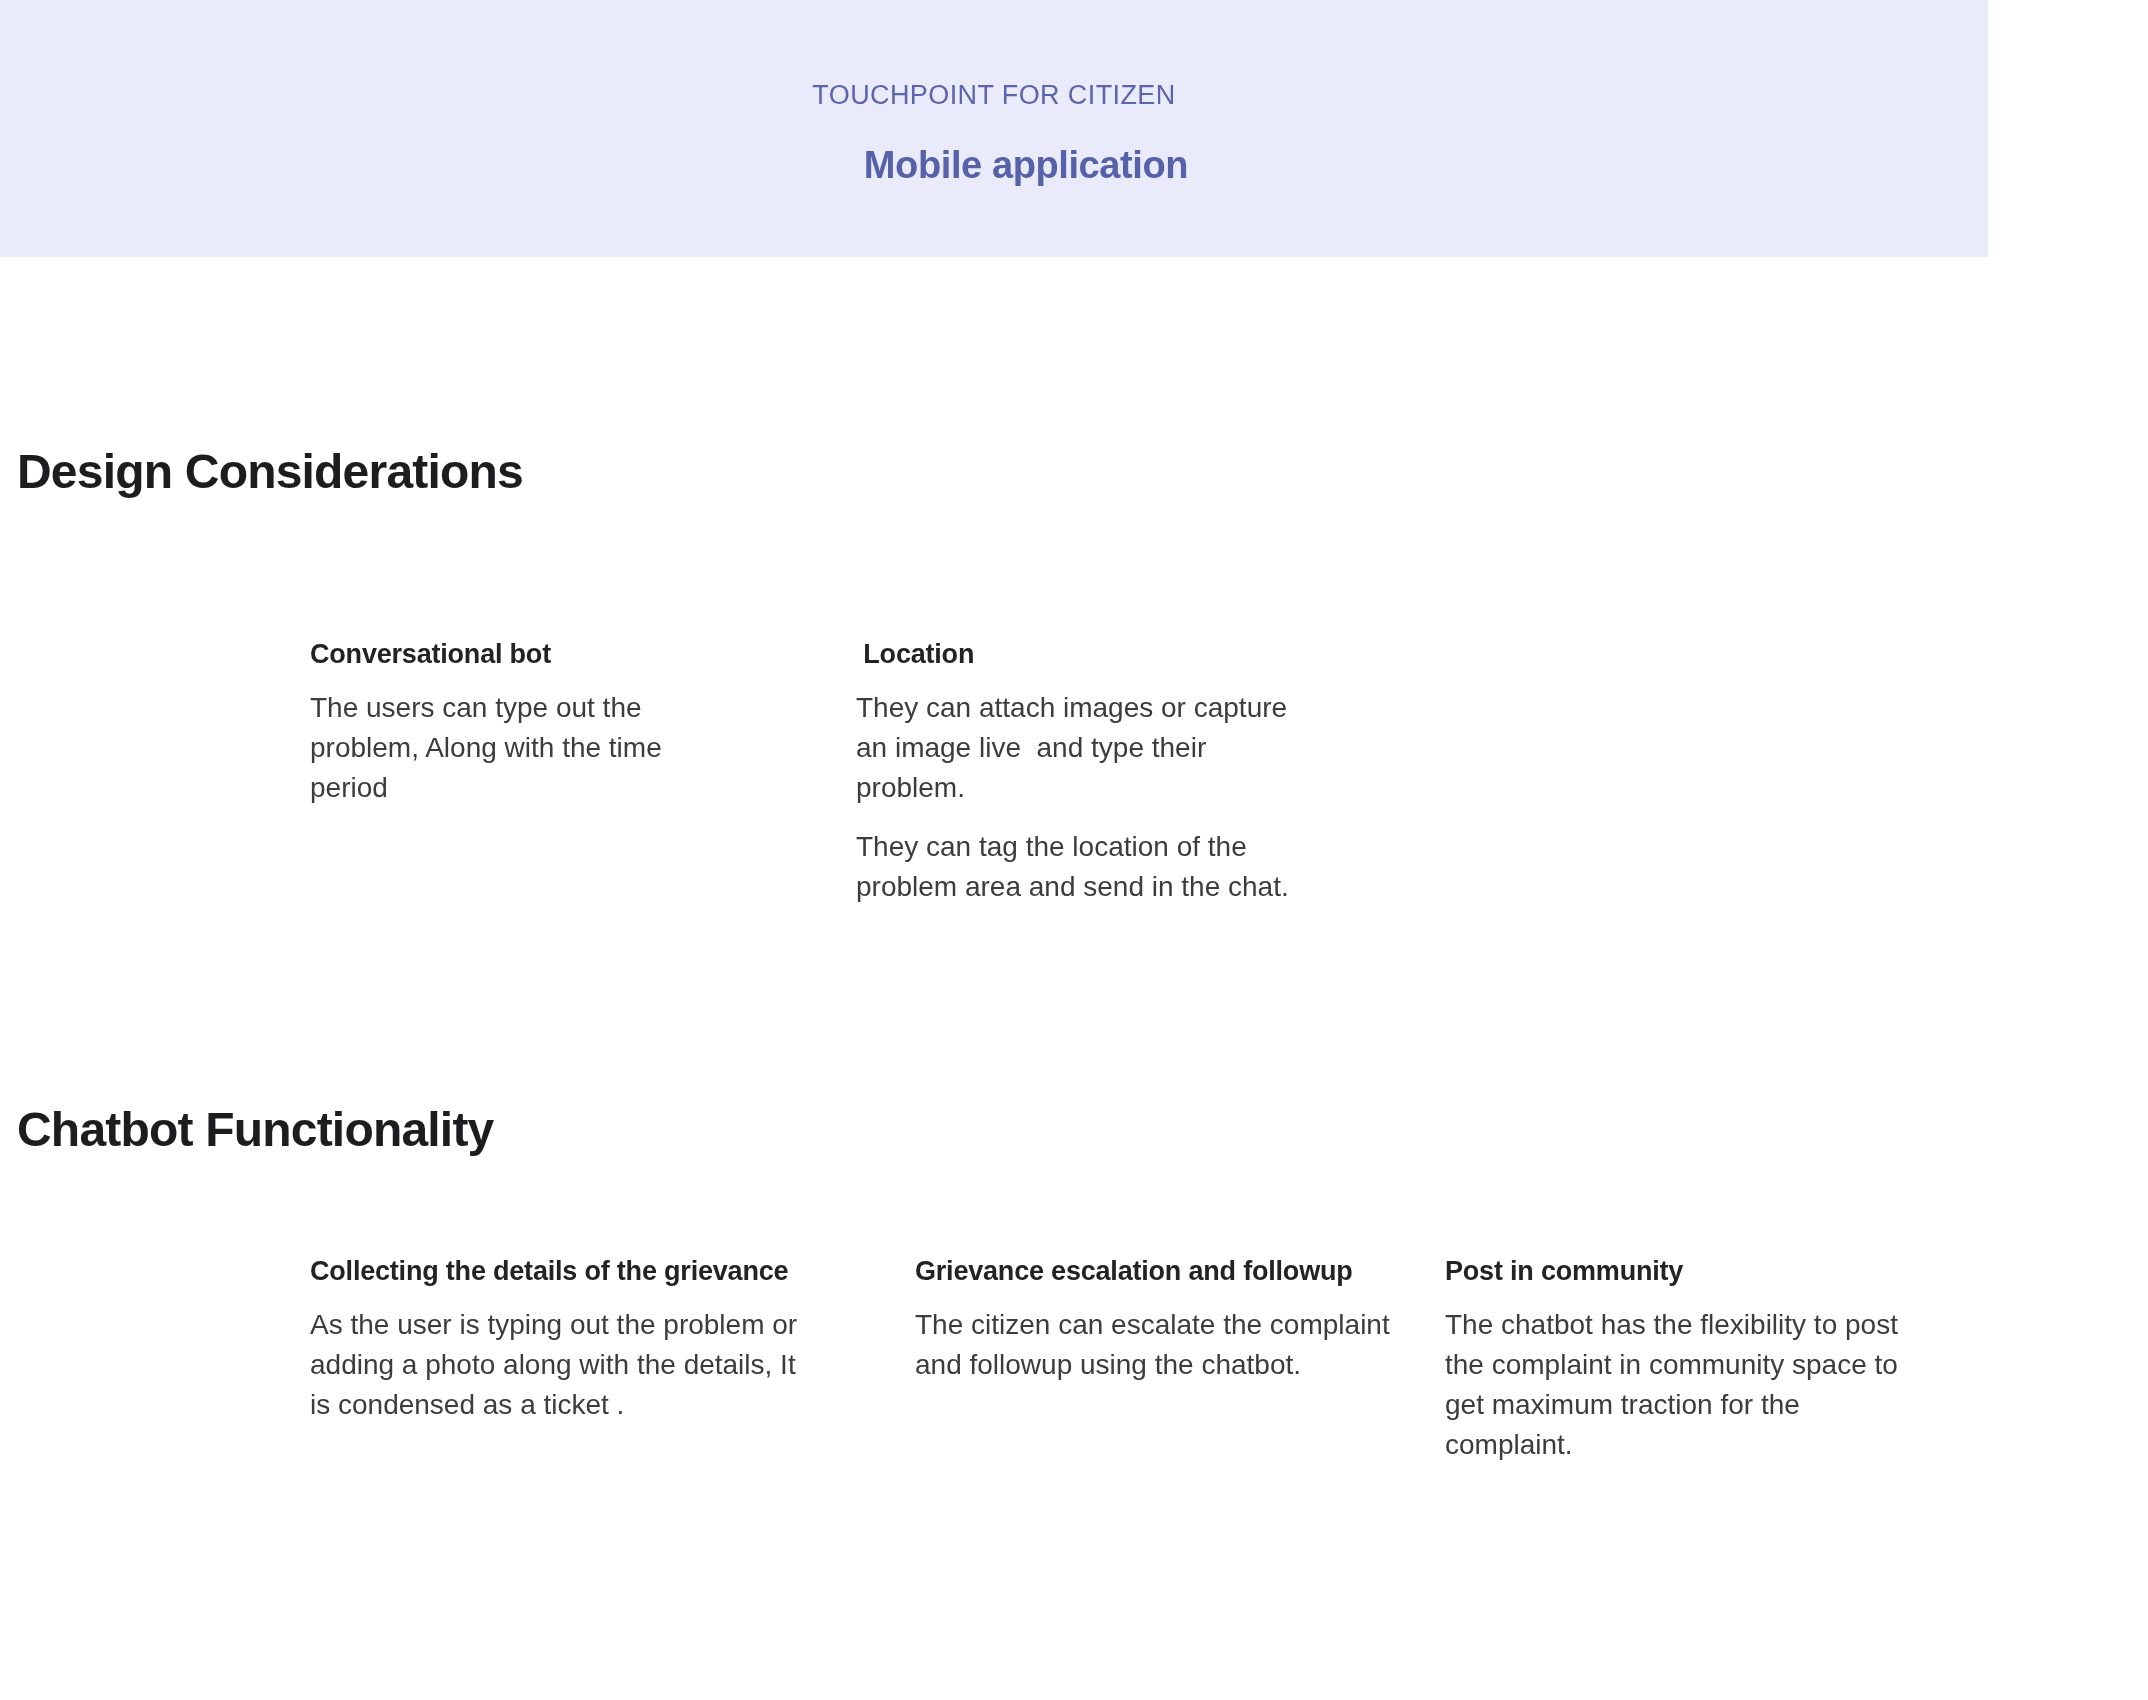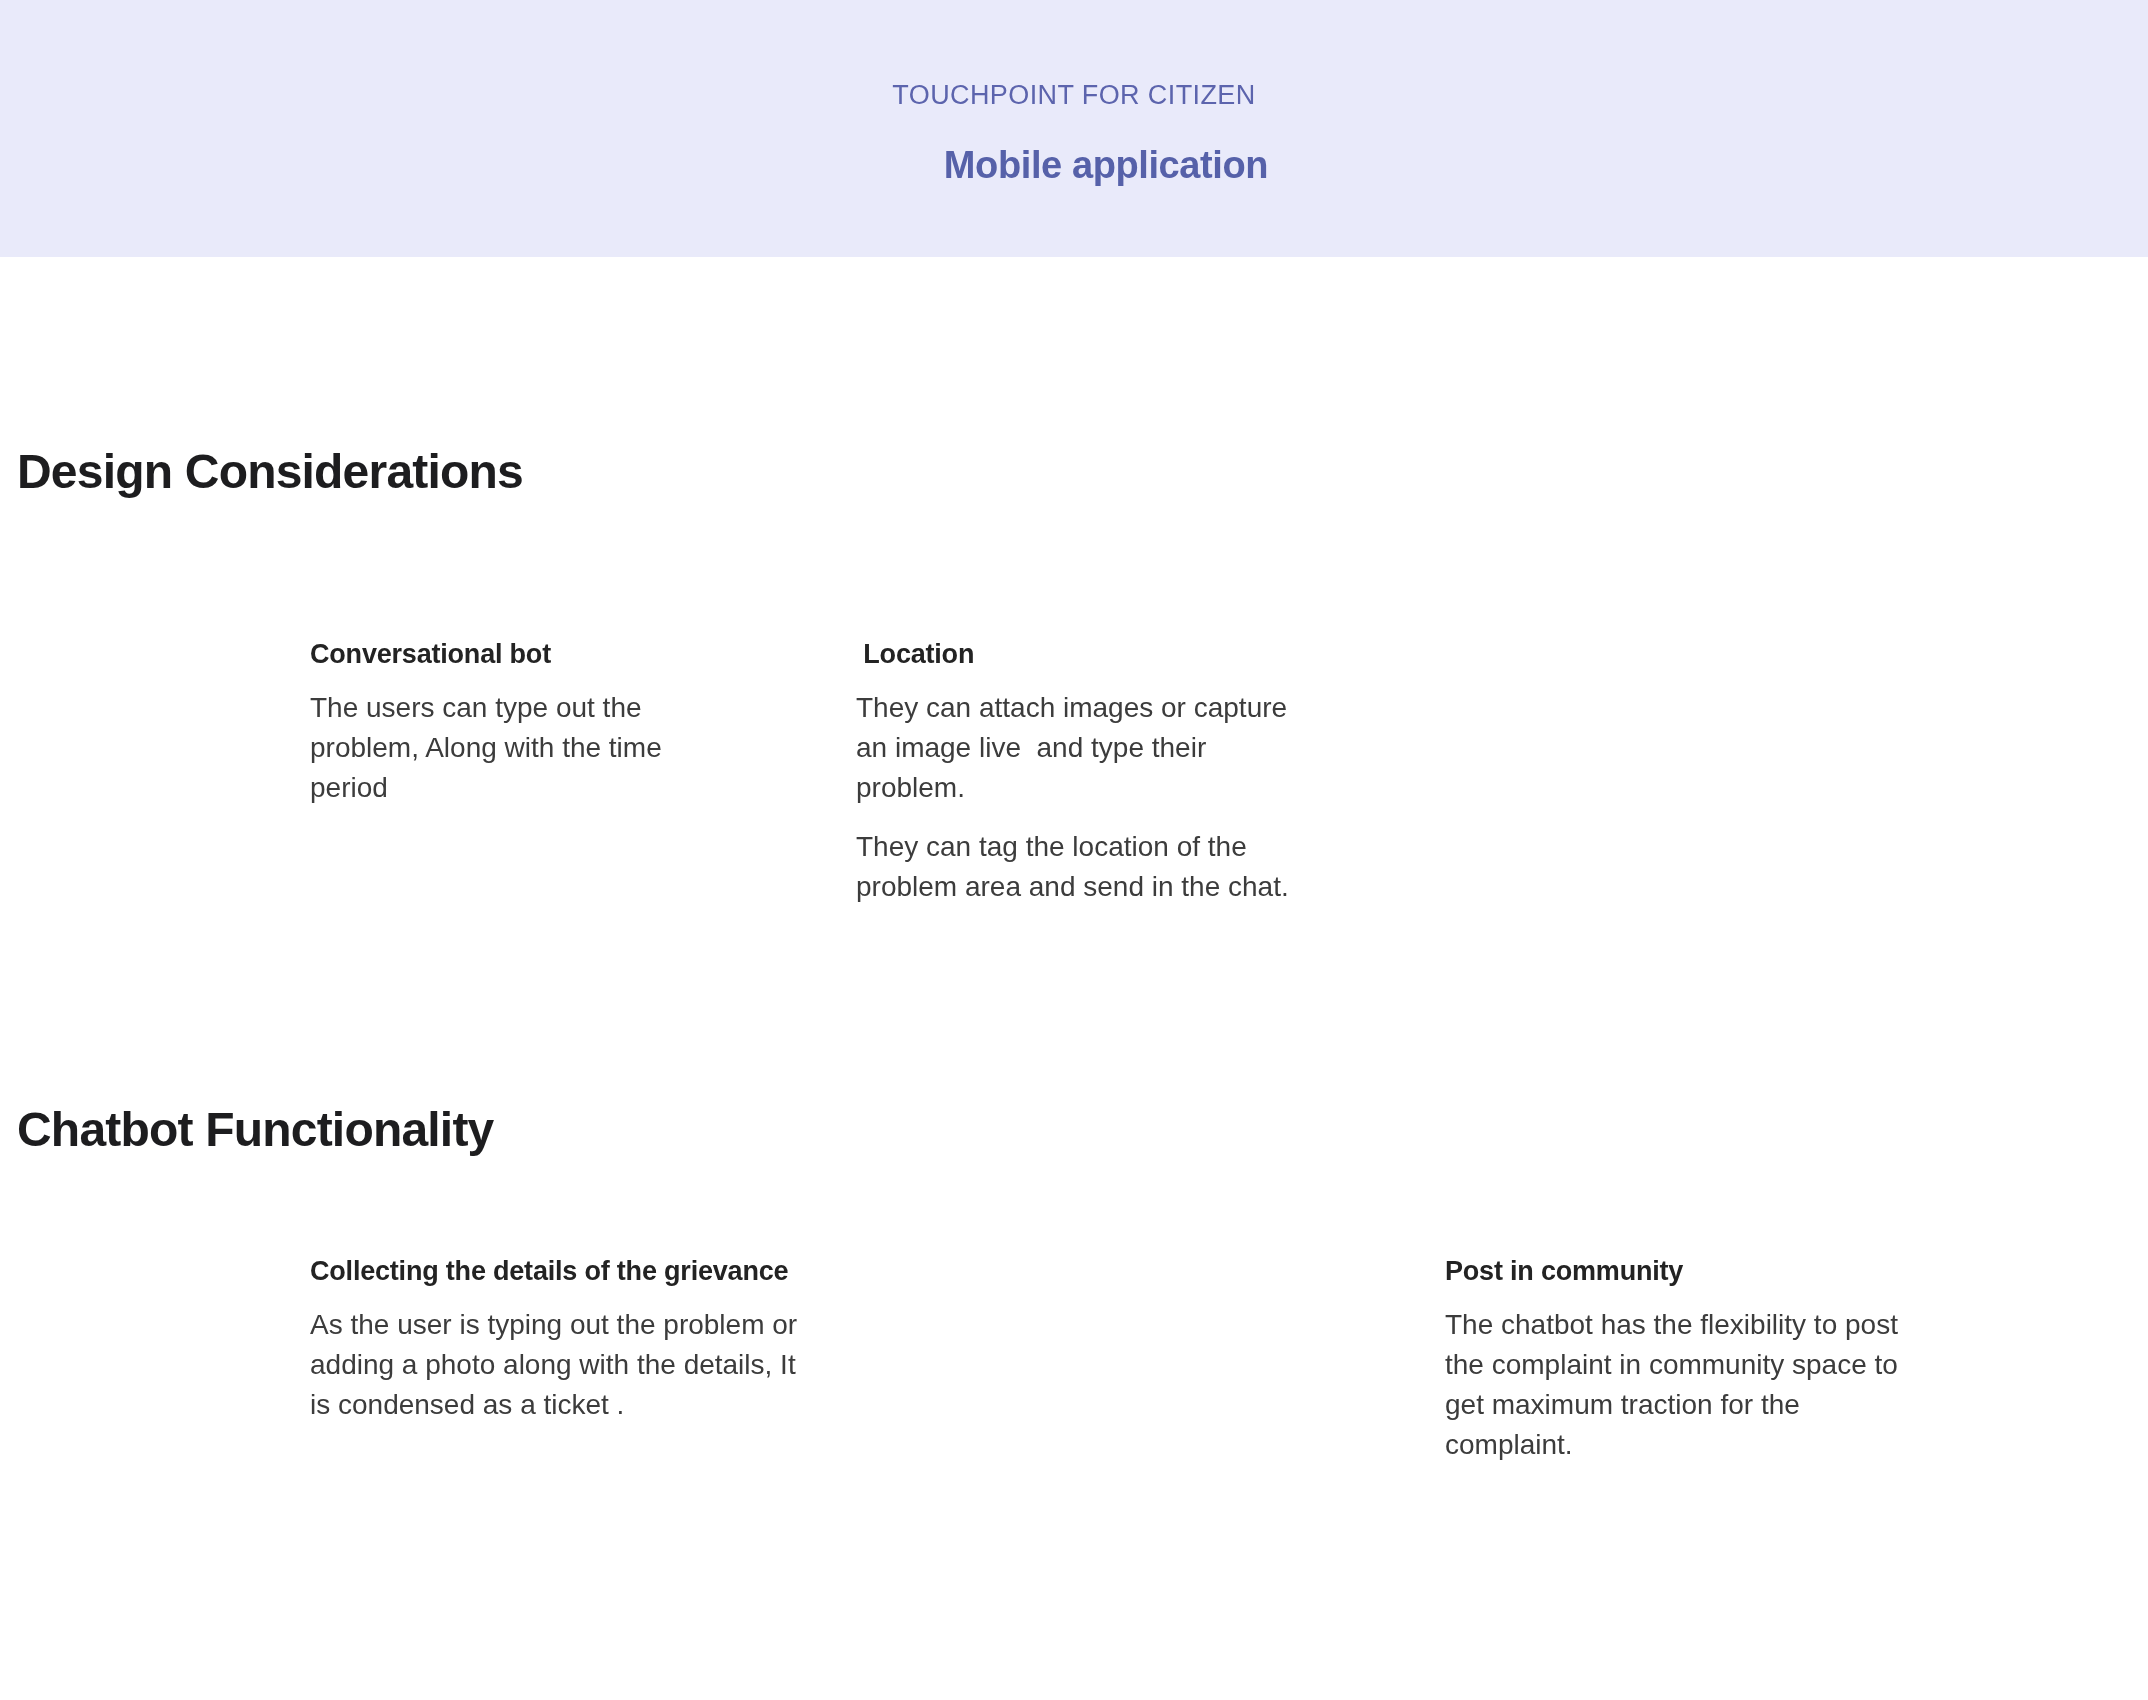--- a/index.html
+++ b/index.html
@@ -6,21 +6,21 @@
   .canvas{
     position:relative;
     width:2148px;height:1701px;
     background:var(--page-bg,#ffffff);
     font-family:"Liberation Sans",sans-serif;
     overflow:hidden;
   }
   
   .hero{
     position:absolute;top:0;left:0;
-    width:2148px;height:257px;
+    width:1988px;height:257px;
     background:var(--hero-bg,#e9eafa);
     text-align:center;
   }
   .eyebrow{
     position:absolute;top:78px;left:0;width:100%;
     font-size:27px;line-height:34px;
     letter-spacing:0.4px;
     color:var(--eyebrow,#5c64ad);
     font-weight:400;
   }
@@ -97,20 +97,25 @@
 
   <h2 class="section-heading s2">Chatbot Functionality</h2>
 
   <article class="col c-bc1">
     <h3>Collecting the details of the grievance</h3>
     <p>As the user is typing out the problem or
 adding a photo along with the details, It
 is condensed as a ticket .</p>
   </article>
 
+  <article class="col c-bc2">
+    <h3>Grievance escalation and followup</h3>
+    <p>The citizen can escalate the complaint
+and followup using the chatbot.</p>
+  </article>
 
   <article class="col c-bc3">
     <h3>Post in community</h3>
     <p>The chatbot has the flexibility to post
 the complaint in community space to
 get maximum traction for the
 complaint.</p>
   </article>
 
 </div>

